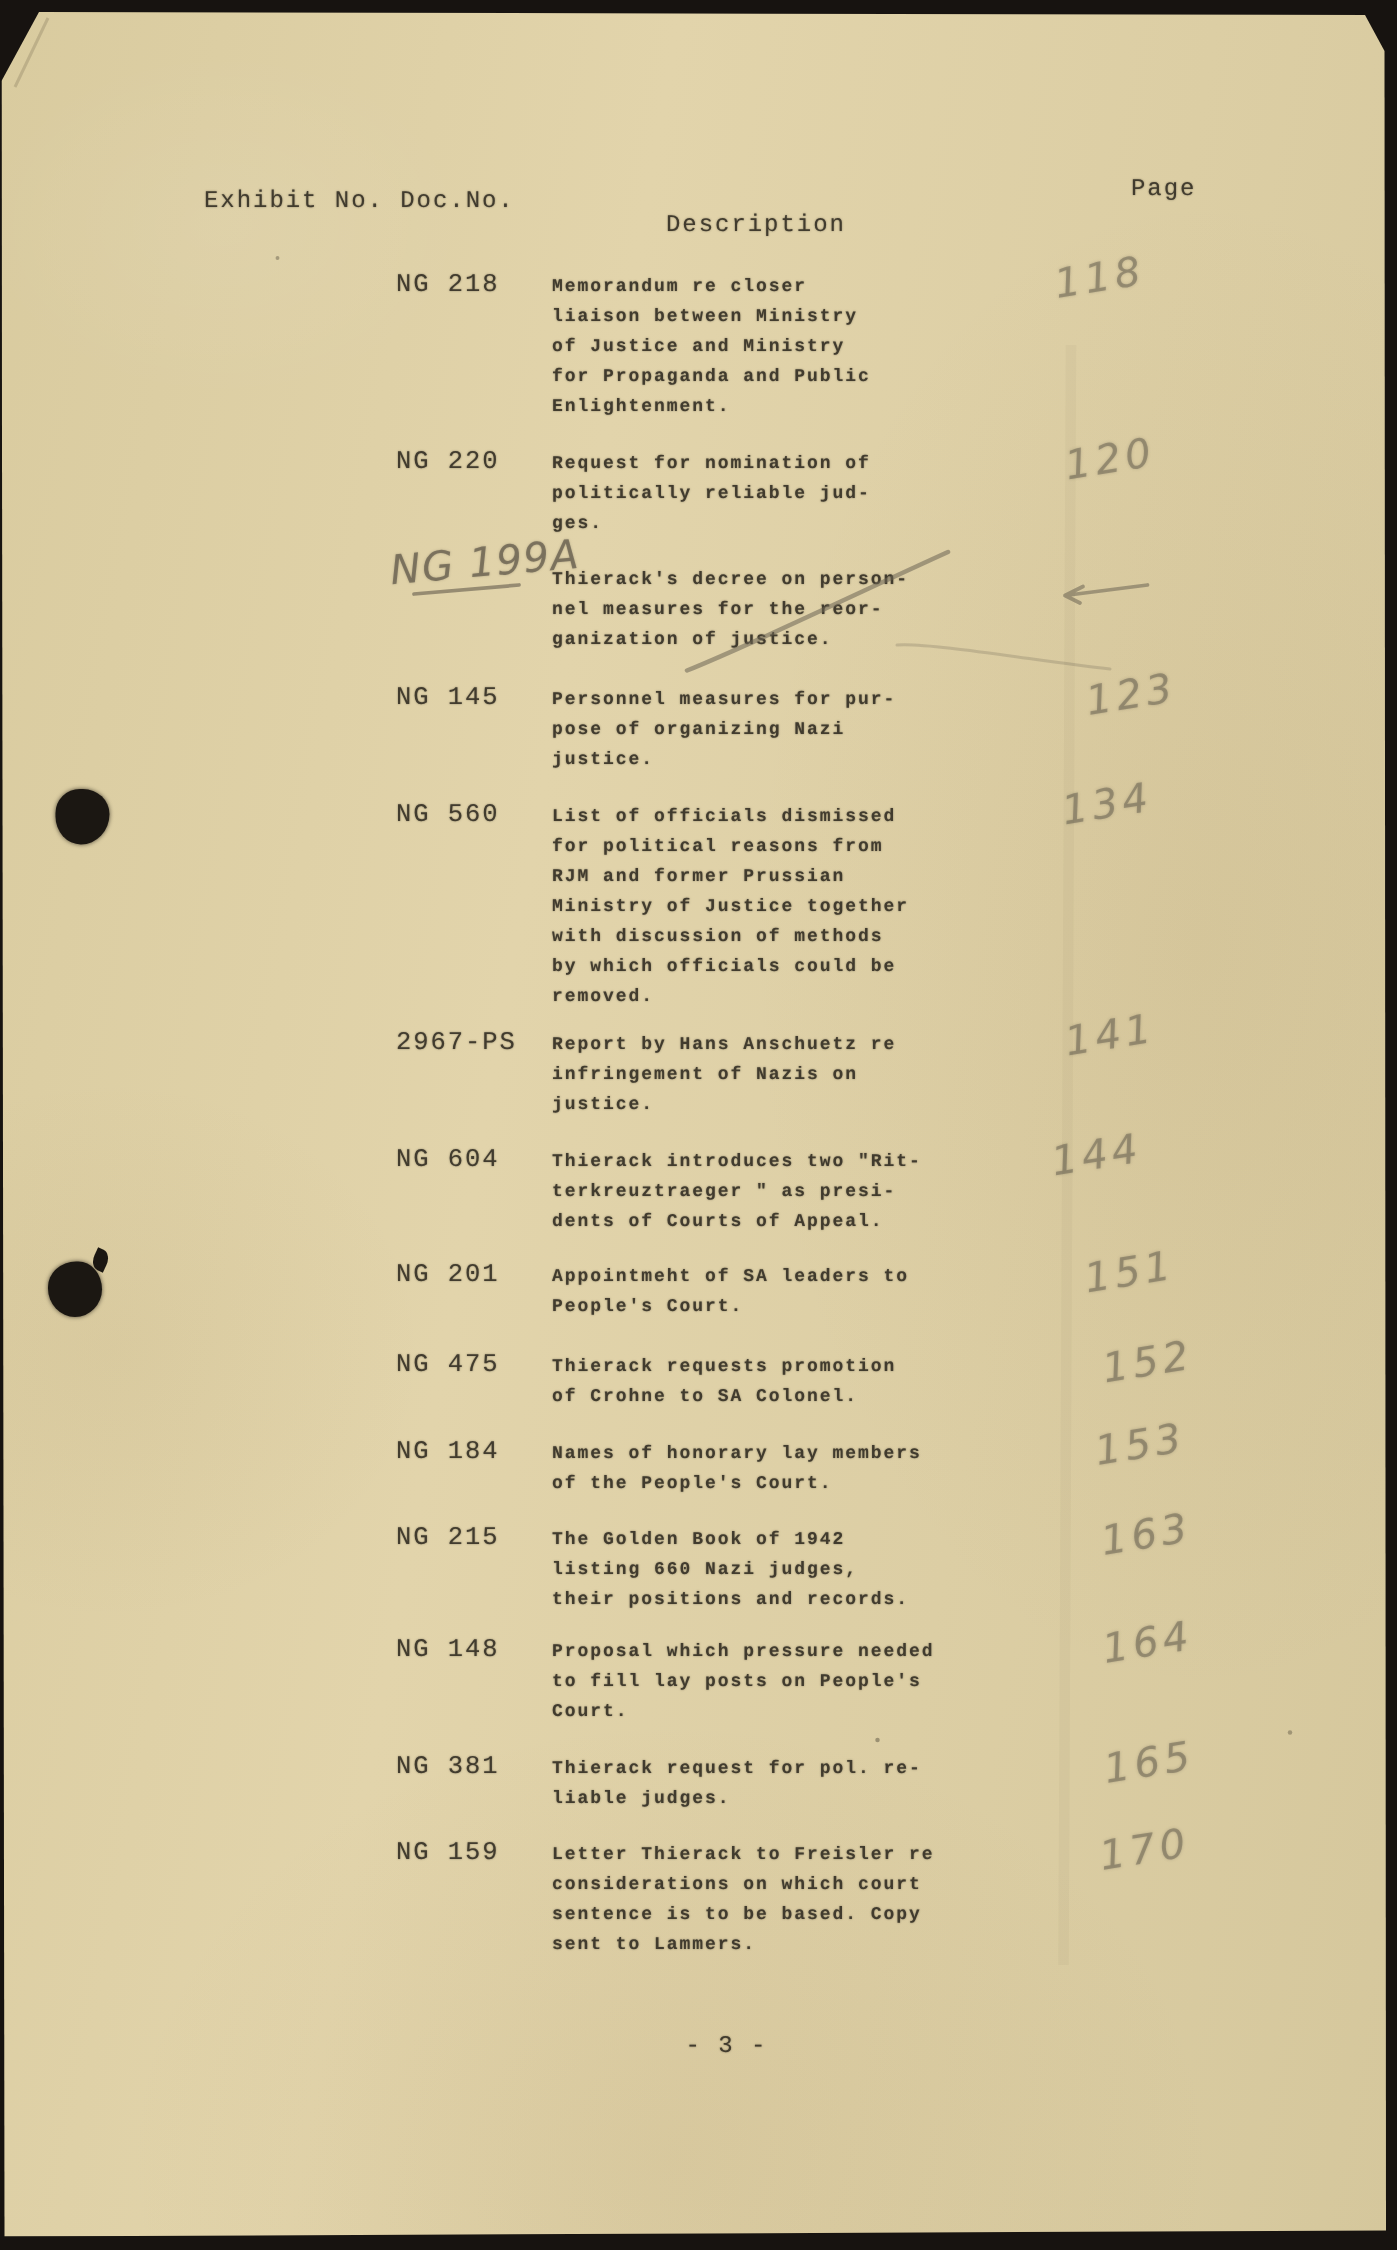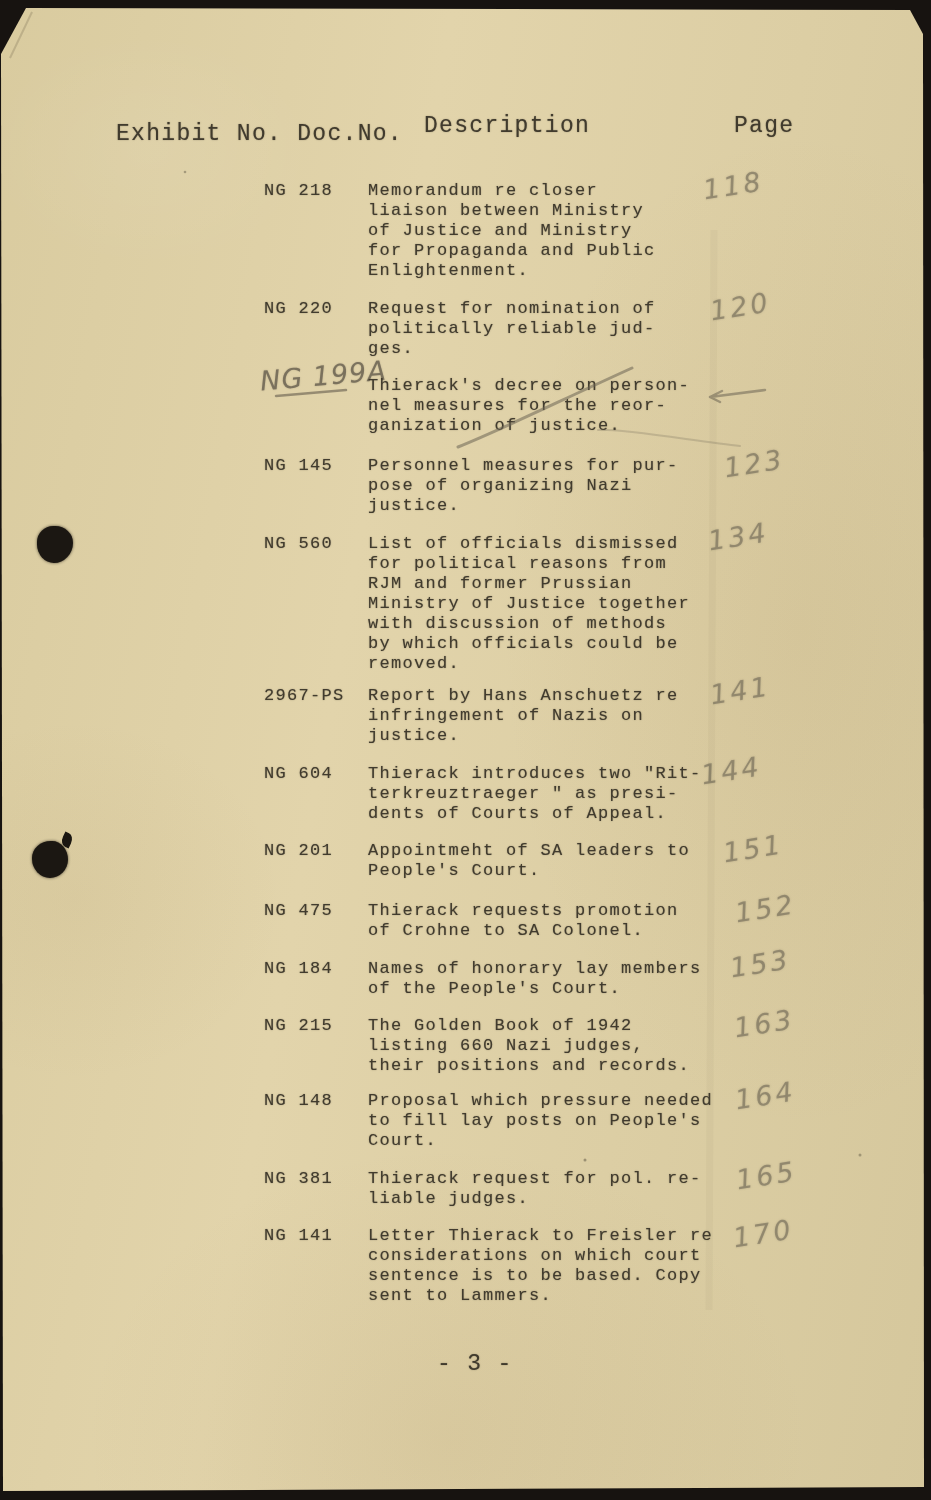--- a/index.html
+++ b/index.html
@@ -17,40 +17,42 @@
       radial-gradient(280px 200px at 16% 10%, rgba(255,255,255,0.06), transparent 60%),
       radial-gradient(420px 700px at 86% 42%, rgba(146,114,62,0.08), transparent 72%),
       radial-gradient(520px 420px at 48% 96%, rgba(150,120,70,0.09), transparent 70%),
       radial-gradient(300px 260px at 8% 60%, rgba(140,110,60,0.06), transparent 70%),
       linear-gradient(100deg,#d9cb9f 0%,#e2d4ab 38%,#dccea4 68%,#d5c79c 100%);
     clip-path:polygon(26px 8px, 910px 10px, 923px 34px, 924px 1487px, 3px 1491px, 1px 54px);
   }
   .typed{
     position:absolute;
     color:rgba(58,52,40,0.92);
-    font-size:23px;
+    font-size:16px;
     line-height:20px;
     letter-spacing:1.3px;
     text-shadow:0 0 1.3px rgba(58,52,40,0.55);
     white-space:pre-line;
+    margin-left:20px;
   }
   .entry{position:absolute;left:0;width:931px;height:0;}
   .doc{
     position:absolute;left:264px;top:0;
     color:rgba(58,52,40,0.92);
     font-size:17px;line-height:20px;letter-spacing:1.3px;
     text-shadow:0 0 1.3px rgba(58,52,40,0.55);
     text-align:right;
   }
   .desc{
     position:absolute;left:368px;top:0;width:360px;
     color:rgba(58,52,40,0.92);
-    font-size:17px;line-height:20px;letter-spacing:1.3px;
+    font-size:12px;line-height:20px;letter-spacing:1.3px;
     text-shadow:0 0 1.3px rgba(58,52,40,0.55);
     white-space:pre-line;
+    font-weight:bold;
   }
   .pencil{
     position:absolute;
     font-family:"DejaVu Sans",sans-serif;
     font-style:italic;
     color:rgba(112,103,85,0.55);
     font-size:27px;
     letter-spacing:3px;
     transform:rotate(-9deg);
     text-shadow:0 0 2px rgba(112,103,85,0.35);
@@ -83,21 +85,21 @@
 <body>
 
 <div class="scan">
 
   <div class="paper"></div>
 
   <div class="hole hole1"></div>
   <div class="hole hole2"></div>
 
   <span class="typed" style="left:116px;top:124px">Exhibit No. Doc.No.</span>
-  <span class="typed" style="left:424px;top:116px">Description</span>
+  <span class="typed" style="left:424px;top:140px">Description</span>
   <span class="typed" style="left:734px;top:116px">Page</span>
 
   <div class="entry" style="top:181px">
     <span class="doc">NG 218</span>
     <span class="desc">Memorandum re closer
 liaison between Ministry
 of Justice and Ministry
 for Propaganda and Public
 Enlightenment.</span>
   </div>
@@ -167,21 +169,21 @@
     <span class="desc">Proposal which pressure needed
 to fill lay posts on People's
 Court.</span>
   </div>
   <div class="entry" style="top:1169px">
     <span class="doc">NG 381</span>
     <span class="desc">Thierack request for pol. re-
 liable judges.</span>
   </div>
   <div class="entry" style="top:1226px">
-    <span class="doc">NG 141</span>
+    <span class="doc">NG 159</span>
     <span class="desc">Letter Thierack to Freisler re
 considerations on which court
 sentence is to be based. Copy
 sent to Lammers.</span>
   </div>
 
   <span class="pencil" style="left:703px;top:170px">118</span>
   <span class="pencil" style="left:710px;top:291px">120</span>
   <span class="pencil" style="left:724px;top:448px">123</span>
   <span class="pencil" style="left:708px;top:521px">134</span>

